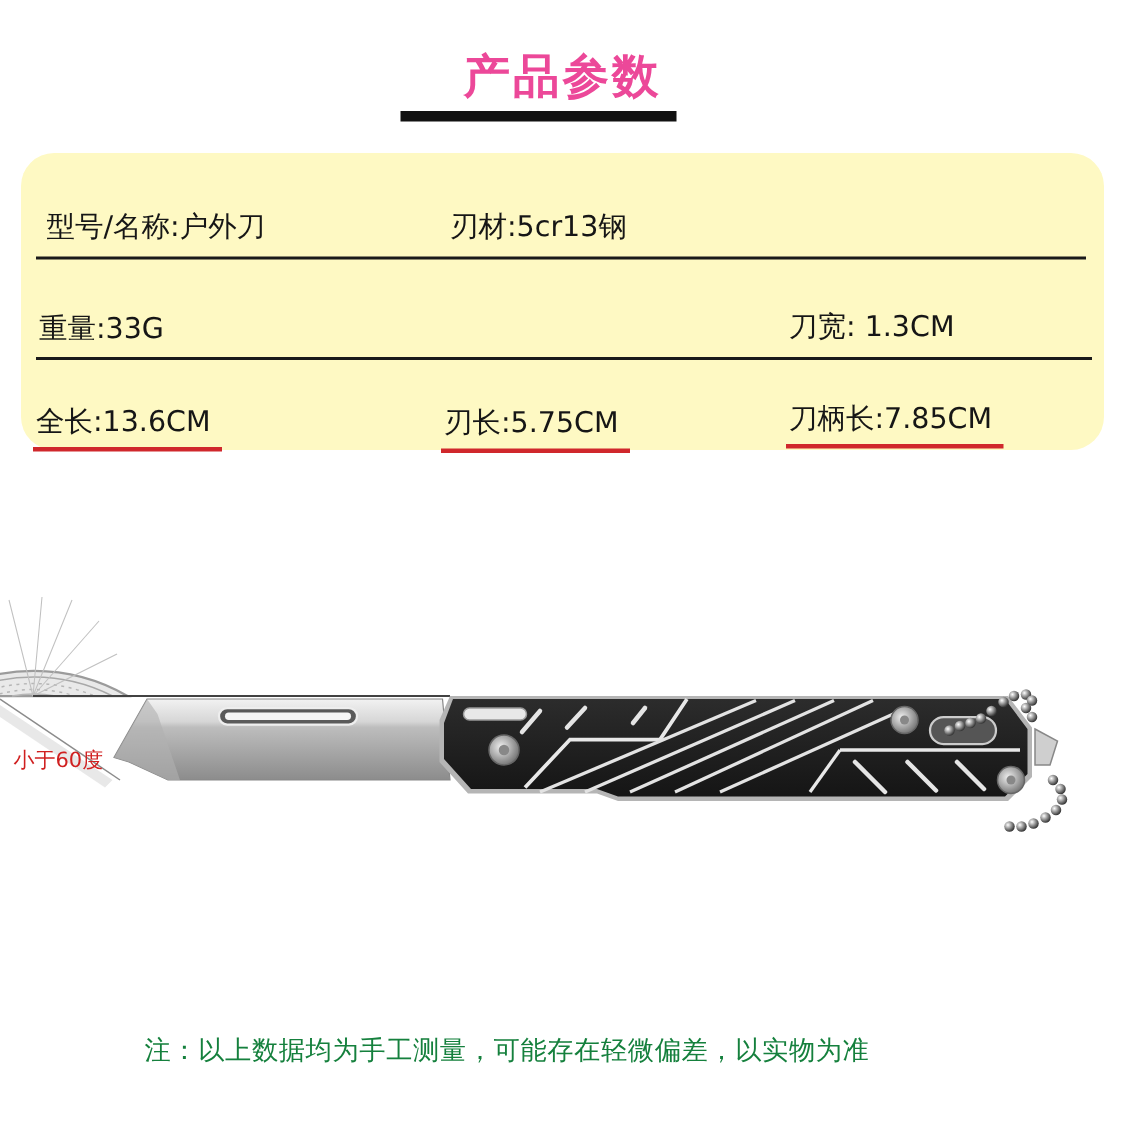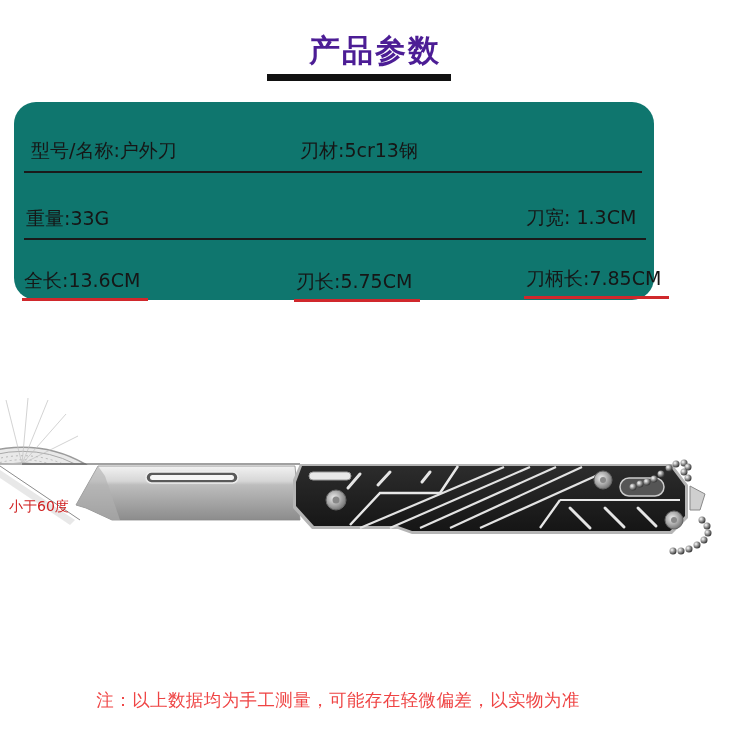--- a/index.html
+++ b/index.html
@@ -1,29 +1,29 @@
 <!DOCTYPE html>
 <html><head>
   <meta charset="utf-8">
   <style>
     * { box-sizing: border-box; margin: 0; padding: 0; }
     html, body { width: 750px; height: 750px; background: #ffffff; overflow: hidden; }
     body { position: relative; font-family: "DejaVu Sans", "Liberation Sans", sans-serif; color: #111; }
 
     .title {
       position: absolute; left: 0; top: 30px; width: 750px; text-align: center;
-      font-size: 31px; font-weight: bold; letter-spacing: 2px; color: #4c1d95;
+      font-size: 31px; font-weight: bold; letter-spacing: 2px; color: #ec4899;
     }
     .title-bar {
       position: absolute; left: 267px; top: 74px; width: 184px; height: 7px; background: #111;
     }
 
     .spec-card {
-      position: absolute; left: 14px; top: 102px; width: 640px; height: 198px;
-      background: #0f766e; border-radius: 22px;
+      position: absolute; left: 14px; top: 102px; width: 722px; height: 198px;
+      background: #fef9c3; border-radius: 22px;
     }
     .spec-row { position: absolute; left: 0; width: 100%; height: 60px; }
     .row-line {
       position: absolute; left: 10px; right: 14px; height: 2px; background: #1a1a1a;
     }
     .cell {
       position: absolute; font-size: 19px; white-space: nowrap; color: #161616;
     }
     .cell.red-ul { padding-bottom: 2px; }
     .red-underline {
@@ -32,21 +32,21 @@
 
     .product-area { position: absolute; left: 0; top: 360px; width: 750px; height: 230px; }
 
     .angle-label {
       position: absolute; left: 9px; top: 498px; font-size: 14px; color: #d02020;
       font-family: "DejaVu Sans", sans-serif; white-space: nowrap;
     }
 
     .footnote {
       position: absolute; left: 0; top: 688px; width: 676px; text-align: center;
-      font-size: 17.5px; color: #ef4444; letter-spacing: 0.4px;
+      font-size: 17.5px; color: #15803d; letter-spacing: 0.4px;
     }
   </style>
 </head>
 <body>
 
 <div class="title">产品参数</div>
 <div class="title-bar"></div>
 
 <div class="spec-card">
 

